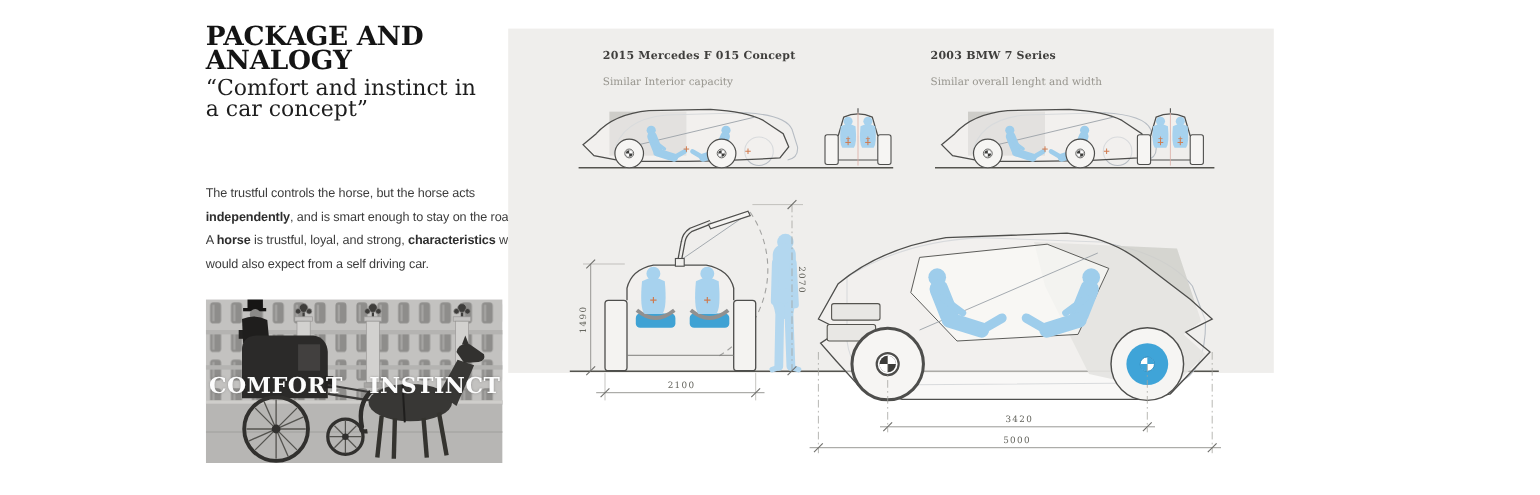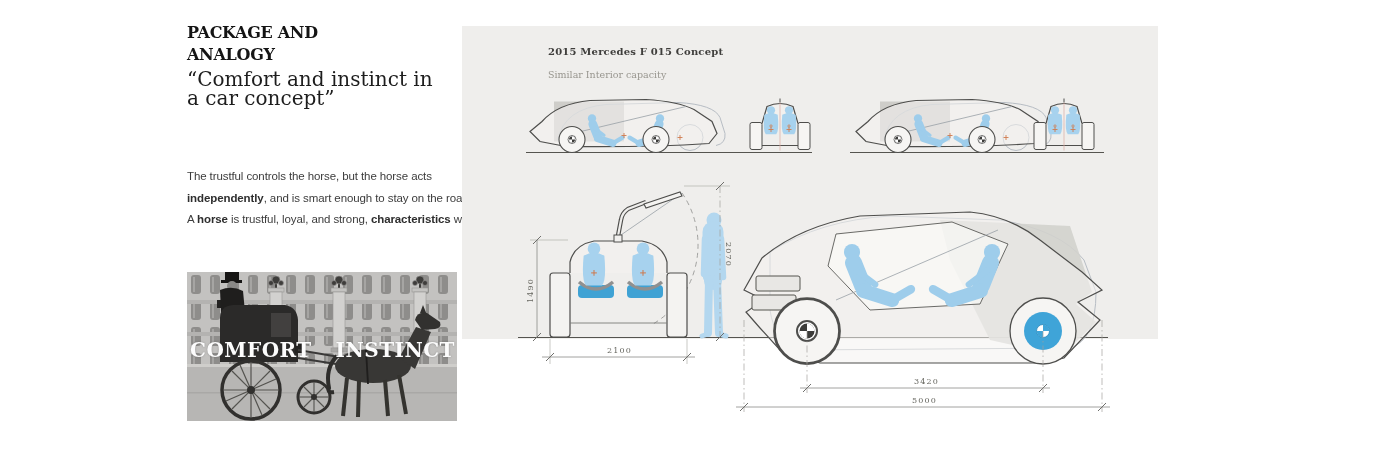--- a/index.html
+++ b/index.html
@@ -2,21 +2,21 @@
 <html><head>
 <meta charset="utf-8">
 <style>
   html,body{margin:0;padding:0;background:#fff;}
   body{width:1400px;height:450px;position:relative;overflow:hidden;
        font-family:"Liberation Sans", sans-serif;color:#3f3f3f;}
 
   
   .title{position:absolute;left:187px;top:22px;
          font-family:"DejaVu Serif", serif;font-weight:bold;
-         font-size:16px;line-height:22px;letter-spacing:-0.3px;color:#141414;}
+         font-size:24px;line-height:22px;letter-spacing:-0.3px;color:#141414;}
   .quote{position:absolute;left:187px;top:70px;
          font-family:"DejaVu Serif", serif;font-size:20px;line-height:19px;color:#1d1d1d;}
   .para{position:absolute;left:187px;top:166px;width:300px;
         font-size:11.5px;letter-spacing:-0.1px;line-height:21.5px;color:#3c3c3c;}
   .para .ln{white-space:nowrap;}
   .para b{font-weight:bold;color:#2e2e2e;margin-top:28px;}
 
   
   .photo{position:absolute;left:187px;top:272px;width:270px;height:189px;overflow:hidden;}
   .photo svg{display:block;}
@@ -60,20 +60,23 @@
 
 <div class="para">
   <div class="ln">
     <span>The trustful controls the horse, but the horse acts</span>
   </div>
   <div class="ln">
     <b>independently</b><span>, and is smart enough to stay on the road.</span>
   </div>
   <div class="ln">
     <span>A </span><b>horse</b><span> is trustful, loyal, and strong, </span><b>characteristics</b><span> we</span>
+  </div>
+  <div class="ln">
+    <span>would also expect from a self driving car.</span>
   </div>
 </div>
 
 <div class="photo">
   <svg viewBox="0 0 270 149" width="270" height="149">
     <defs>
       <pattern id="win" width="19" height="26" patternUnits="userSpaceOnUse">
         <rect width="19" height="26" fill="#c3c2c0"></rect>
         <rect x="4" y="3" width="10" height="19" rx="3" fill="#8e8d8b"></rect>
         <rect x="6" y="5" width="2" height="15" fill="#a6a5a3"></rect>
@@ -175,20 +178,24 @@
   <div class="photo-label left">COMFORT</div>
   <div class="photo-label right">INSTINCT</div>
 </div>
 
 <div class="panel">
 
   <div class="dg-header hdr-1">
     <div class="t">2015 Mercedes F 015 Concept</div>
     <div class="s">Similar Interior capacity</div>
   </div>
+  <div class="dg-header hdr-2">
+    <div class="t">2003 BMW 7 Series</div>
+    <div class="s">Similar overall lenght and width</div>
+  </div>
 
   <svg viewBox="0 0 696 392" width="696" height="392">
     <defs>
       <g id="wheelO">
         <circle r="13" fill="#f6f5f3" stroke="#4e4e4c" stroke-width="1.1"></circle>
         <circle r="4" fill="#fff" stroke="#4e4e4c" stroke-width="0.8"></circle>
         <circle r="3" fill="#3c3c3a"></circle>
         <path d="M0,-3 A3,3 0 0 1 3,0 L0,0 Z" fill="#fff"></path>
         <path d="M0,3 A3,3 0 0 1 -3,0 L0,0 Z" fill="#fff"></path>
       </g>

